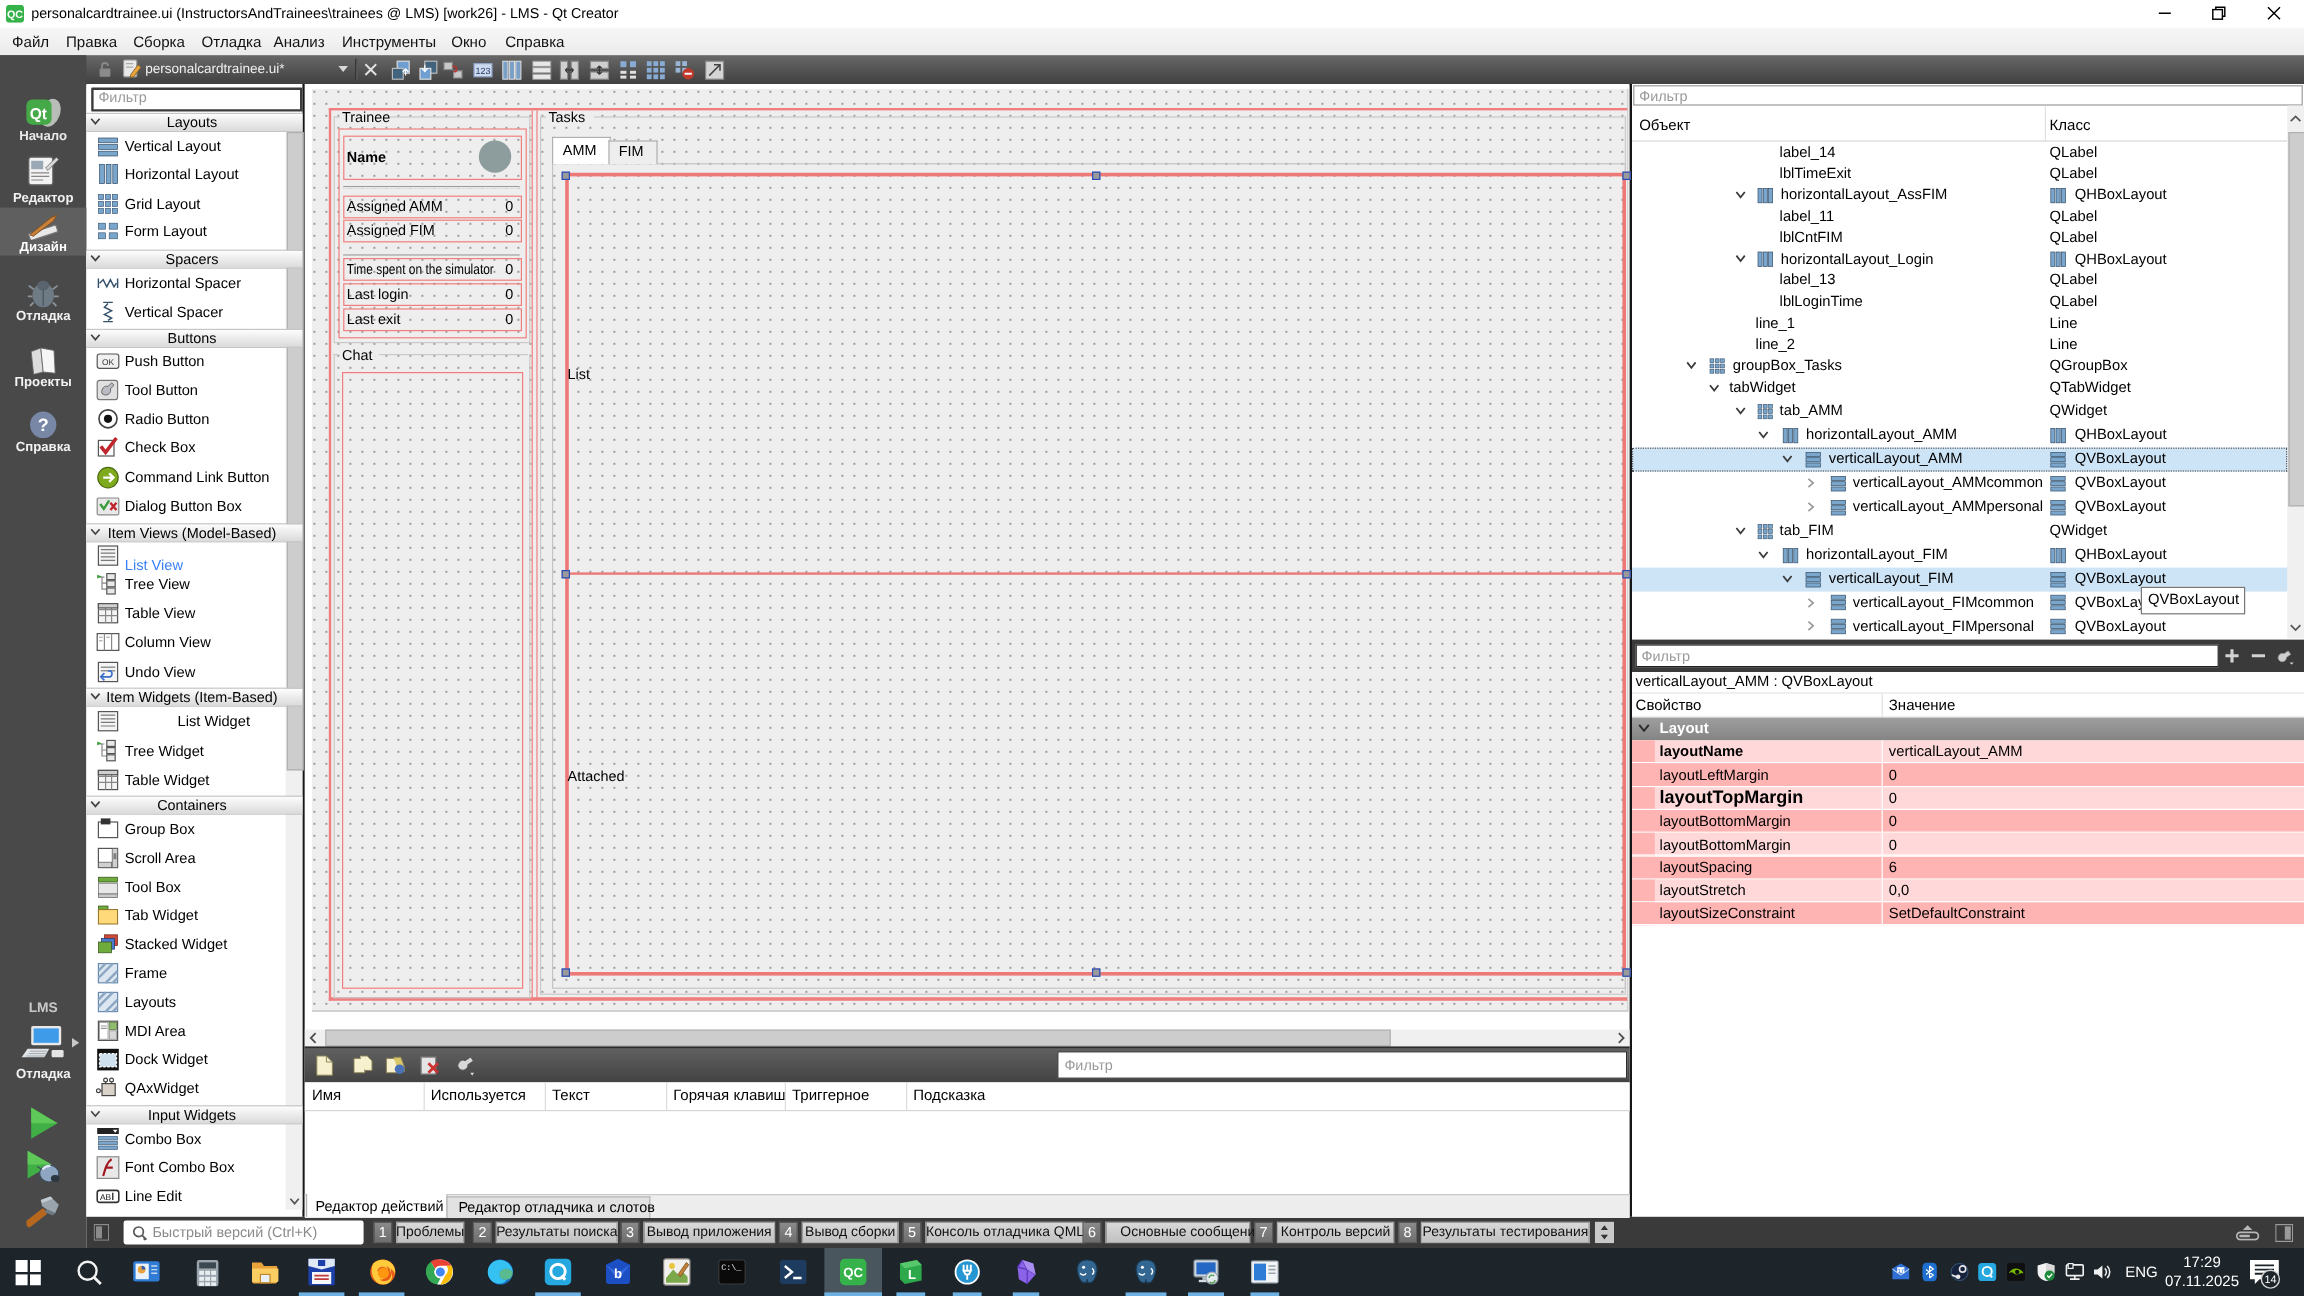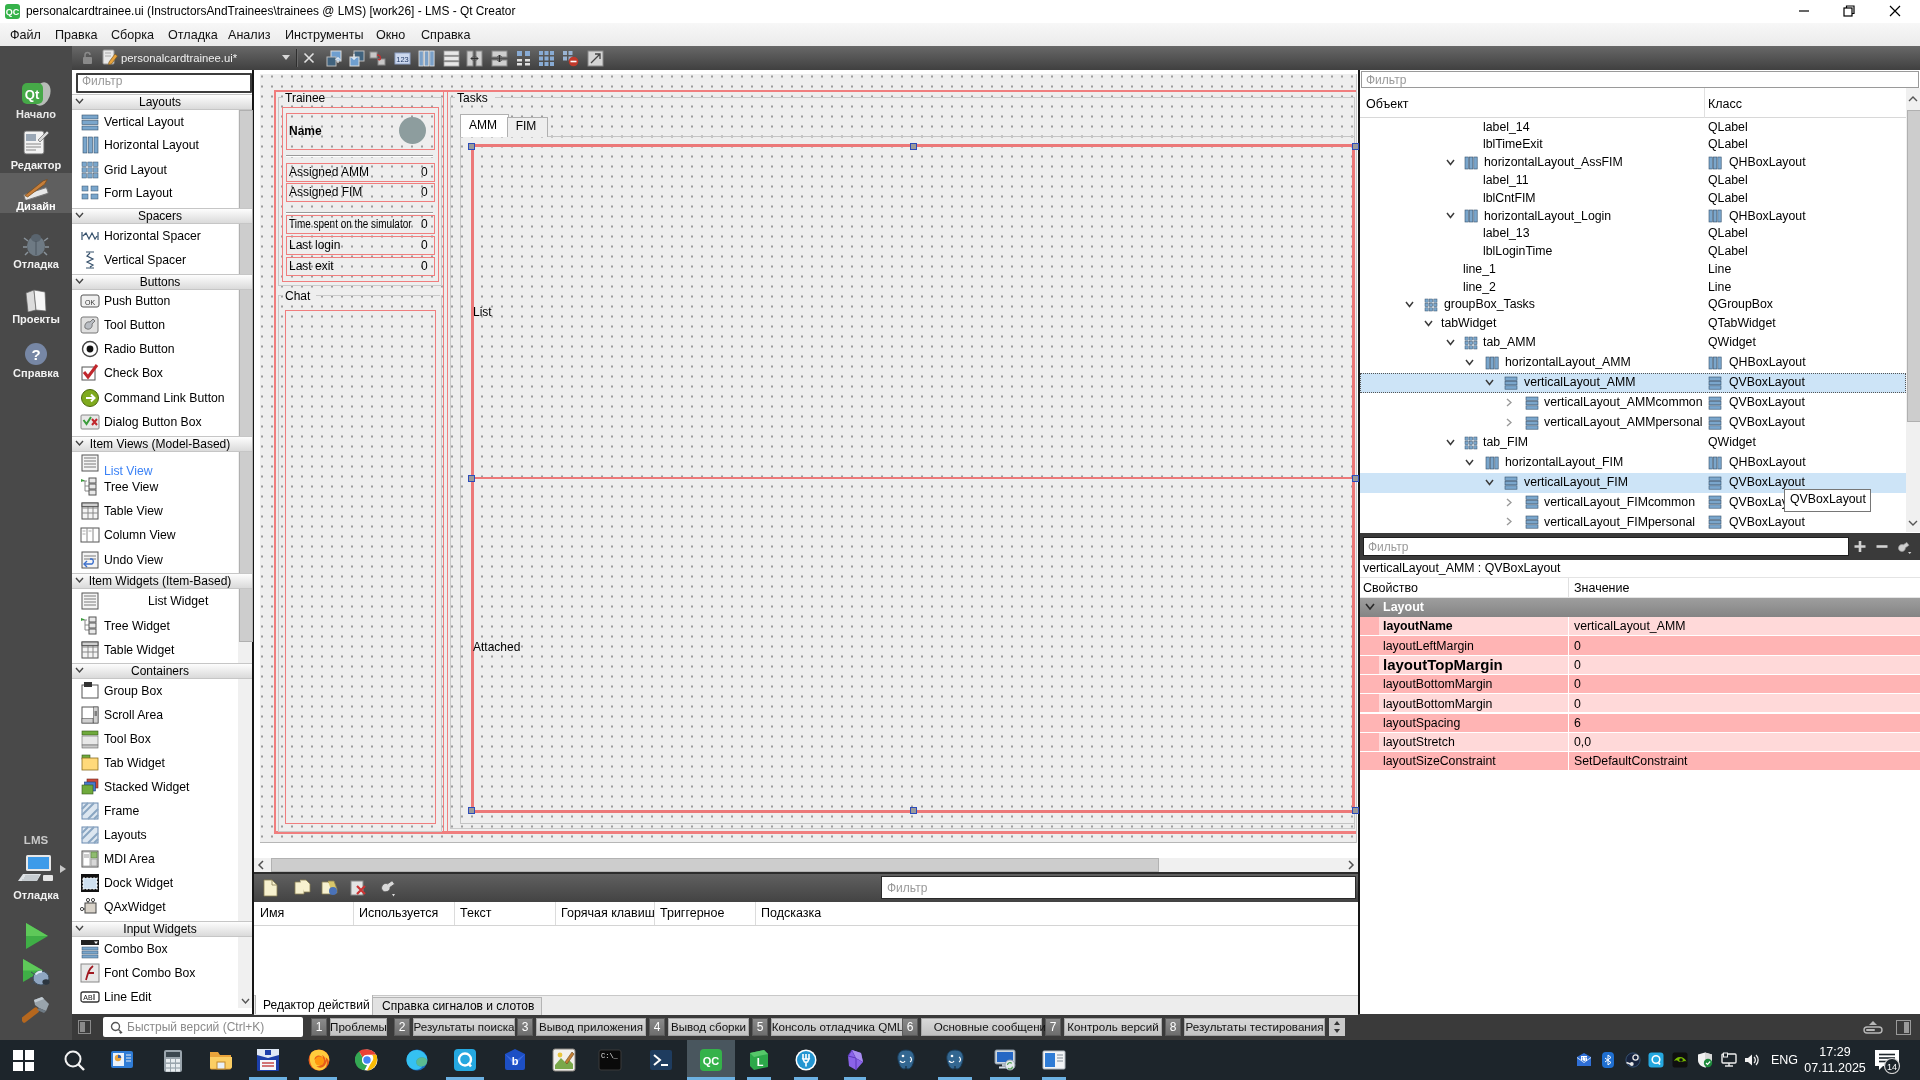--- a/index.html
+++ b/index.html
@@ -755,21 +755,21 @@
 <div style="position:absolute;left:761px;top:903.625px;font-size:12.5px;color:#000;font-weight:normal;line-height:18.75px;white-space:nowrap;">Подсказка</div>
 <div style="position:absolute;left:353px;top:902px;width:1px;height:23px;background:#dcdcdc;"></div>
 <div style="position:absolute;left:454px;top:902px;width:1px;height:23px;background:#dcdcdc;"></div>
 <div style="position:absolute;left:555px;top:902px;width:1px;height:23px;background:#dcdcdc;"></div>
 <div style="position:absolute;left:654px;top:902px;width:1px;height:23px;background:#dcdcdc;"></div>
 <div style="position:absolute;left:755px;top:902px;width:1px;height:23px;background:#dcdcdc;"></div>
 <div style="position:absolute;left:254px;top:995px;width:1104px;height:19px;background:#ededed;border-top:1px solid #c8c8c8;"></div>
 <div style="position:absolute;left:255px;top:995px;width:116px;height:19px;background:#fff;border:1px solid #b4b4b4;border-top:none;border-bottom:none;"></div>
 <div style="position:absolute;left:263px;top:995.5px;font-size:12px;color:#000;font-weight:normal;line-height:18px;white-space:nowrap;">Редактор действий</div>
 <div style="position:absolute;left:372px;top:997px;width:168px;height:17px;background:#e2e2e2;border:1px solid #b4b4b4;border-bottom:none;"></div>
-<div style="position:absolute;left:382px;top:996.5px;font-size:12px;color:#000;font-weight:normal;line-height:18px;white-space:nowrap;">Справка сигналов и слотов</div>
+<div style="position:absolute;left:382px;top:996.5px;font-size:12px;color:#000;font-weight:normal;line-height:18px;white-space:nowrap;">Редактор отладчика и слотов</div>
 <div style="position:absolute;left:1361px;top:71px;width:558px;height:17px;background:#fff;border:1px solid #9a9a9a;box-sizing:border-box;"></div>
 <div style="position:absolute;left:1366px;top:70.5px;font-size:12px;color:#9a9a9a;font-weight:normal;line-height:18px;white-space:nowrap;">Фильтр</div>
 <div style="position:absolute;left:1366px;top:94.625px;font-size:12.5px;color:#000;font-weight:normal;line-height:18.75px;white-space:nowrap;">Объект</div>
 <div style="position:absolute;left:1708px;top:94.625px;font-size:12.5px;color:#000;font-weight:normal;line-height:18.75px;white-space:nowrap;">Класс</div>
 <div style="position:absolute;left:1360px;top:117px;width:546px;height:1px;background:#d8d8d8;"></div>
 <div style="position:absolute;left:1704px;top:88px;width:1px;height:30px;background:#e0e0e0;"></div>
 <div style="position:absolute;left:1906px;top:88px;width:14px;height:444px;background:#f0f0f0;"></div>
 <div style="position:absolute;left:1908px;top:95px;width:10px;height:8px;">
     <svg width="10" height="8" viewBox="0 0 10 8" xmlns="http://www.w3.org/2000/svg">
       <path d="M1 6 L5 2 L9 6" stroke="#555" stroke-width="1.4" fill="none"></path>

